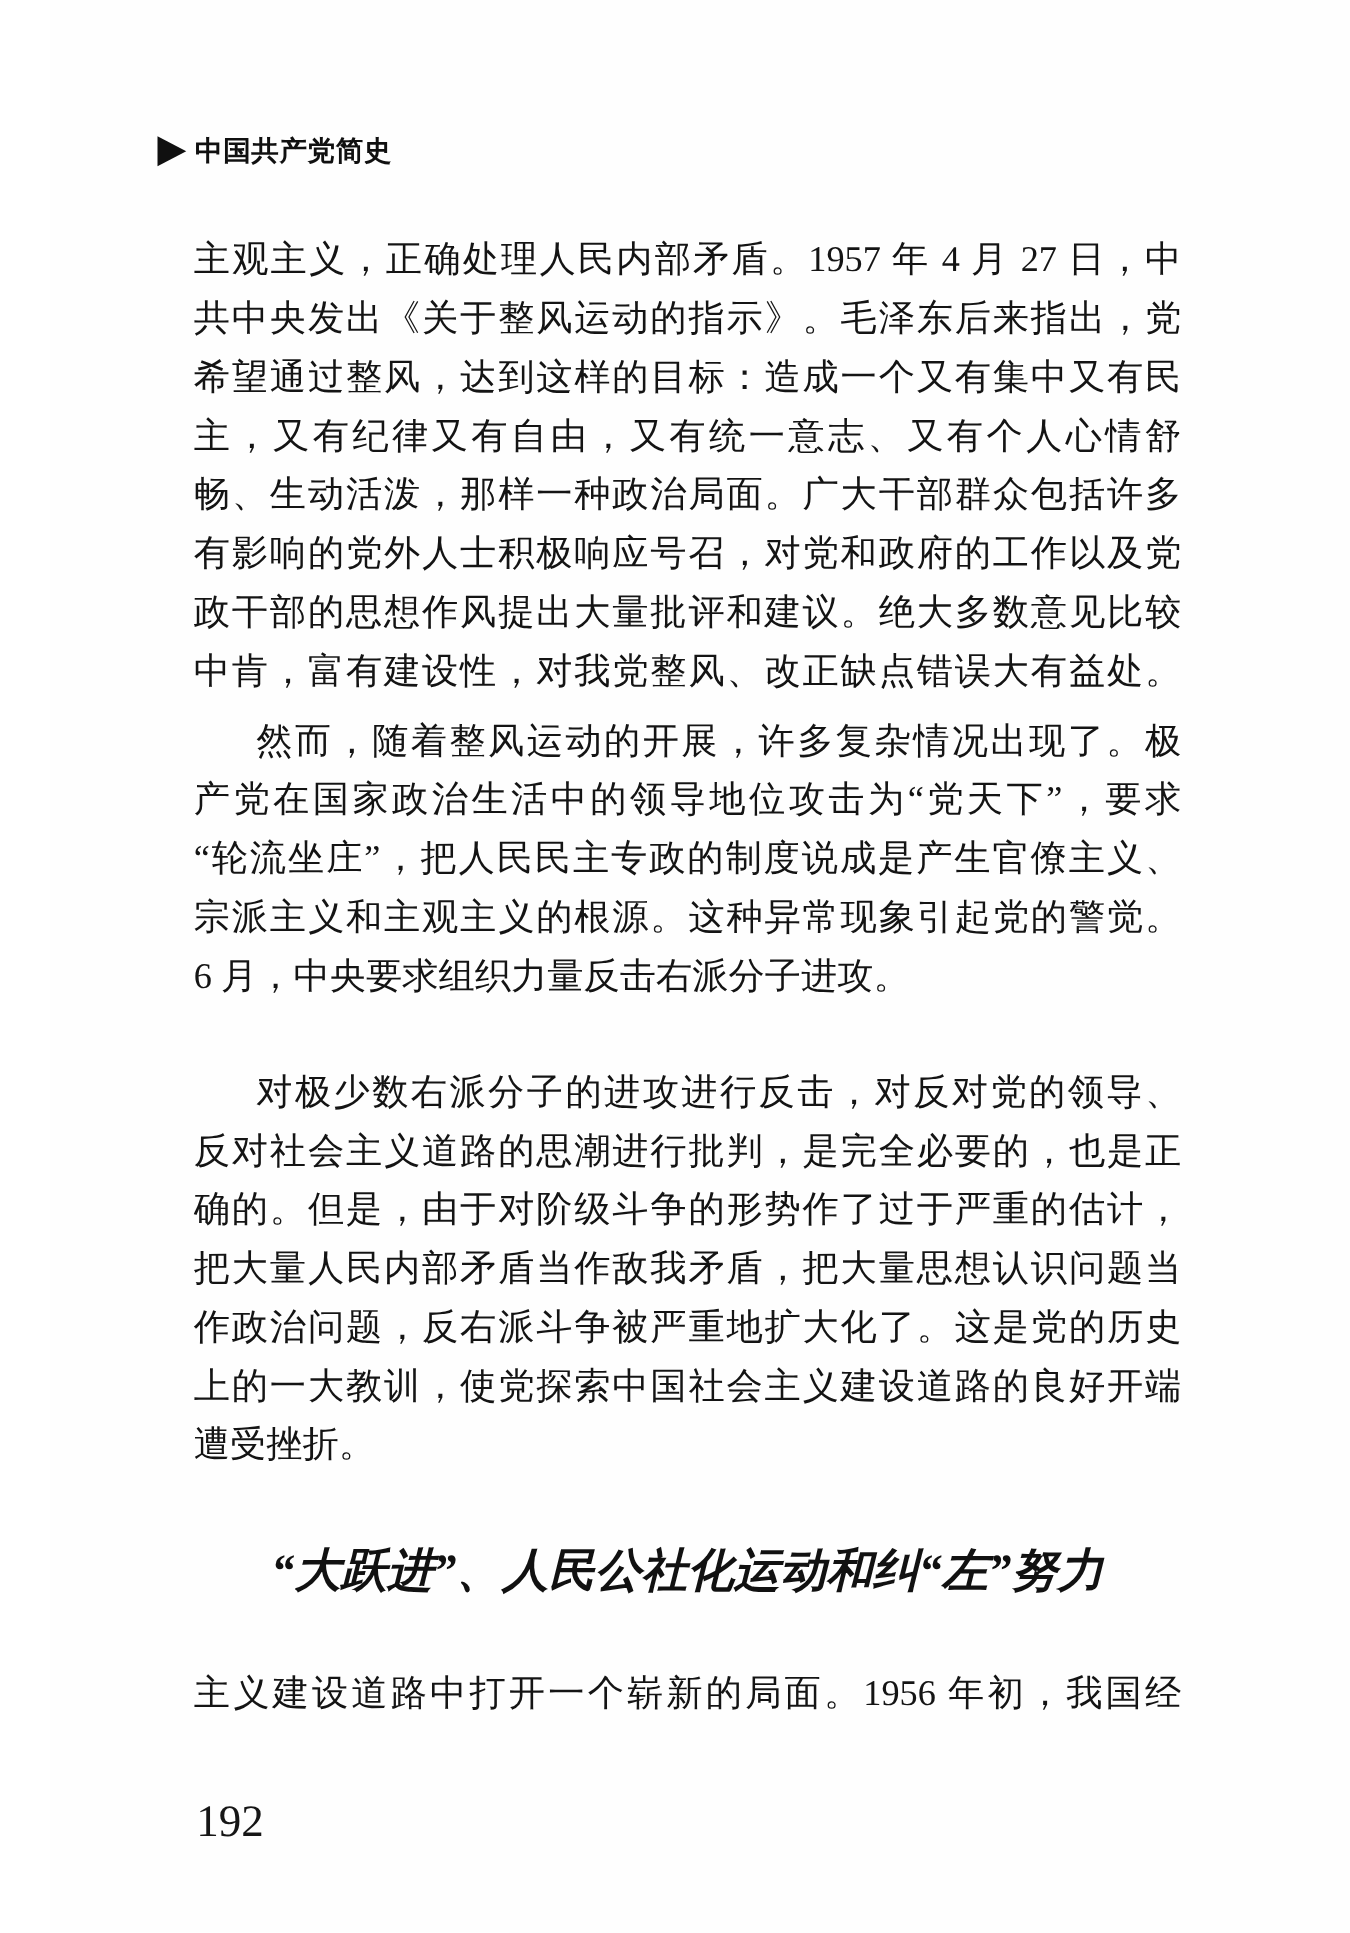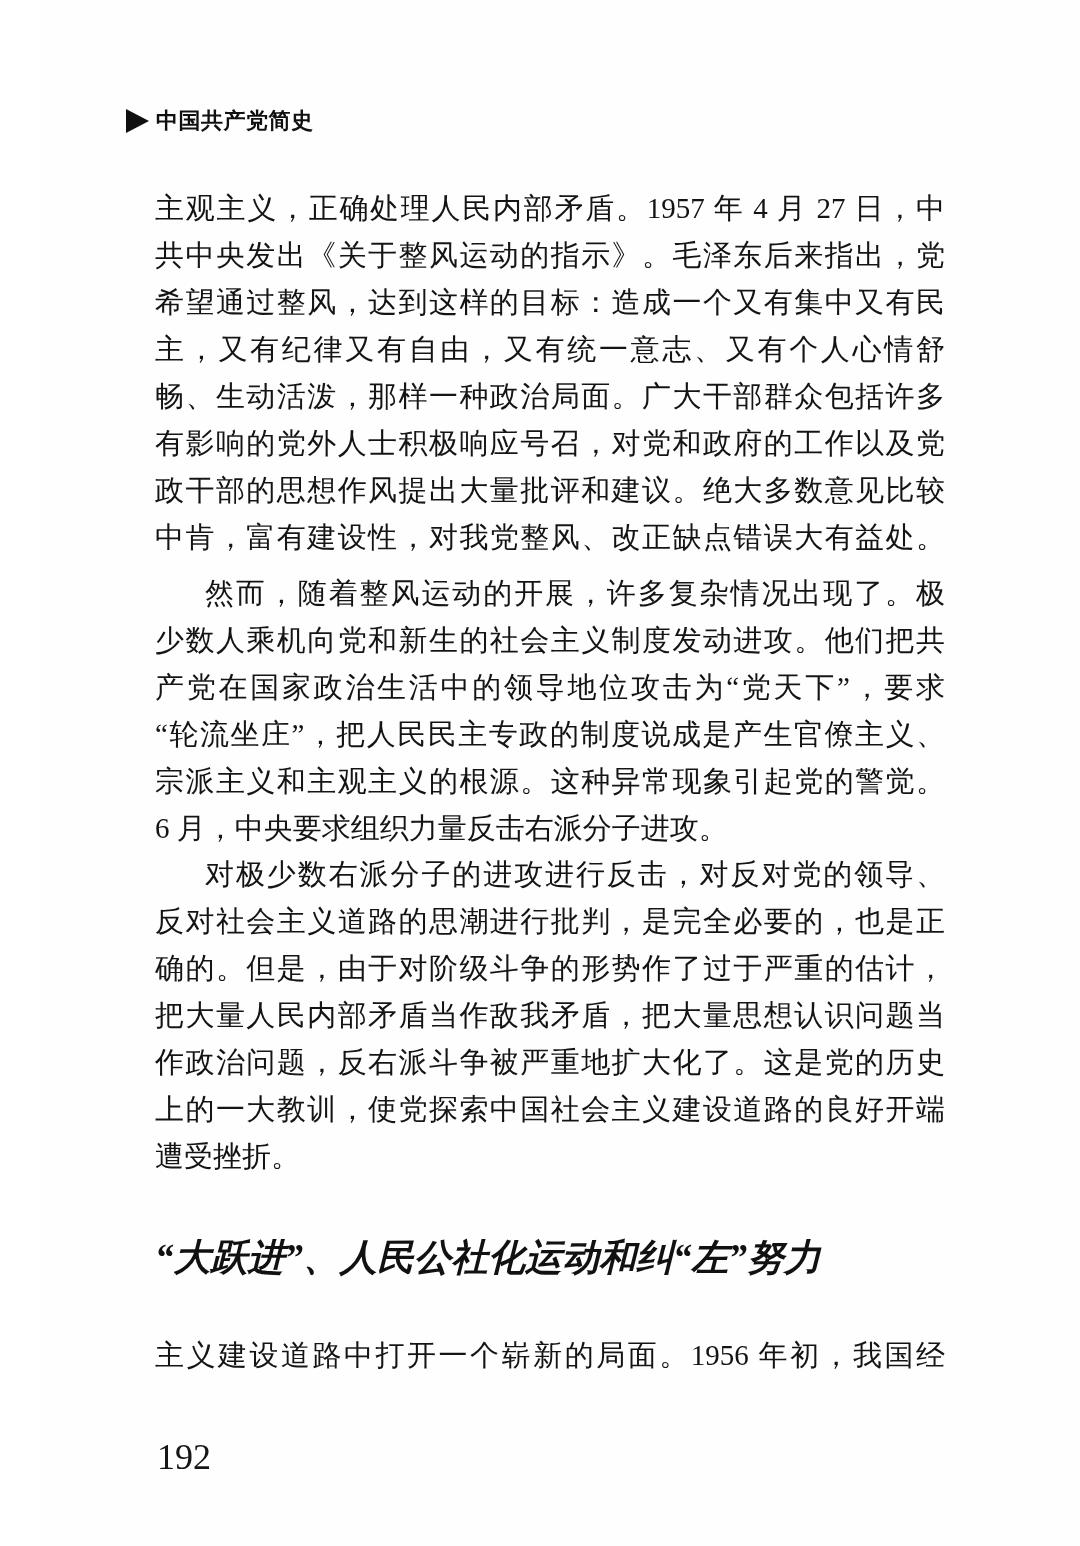--- a/index.html
+++ b/index.html
@@ -60,21 +60,21 @@
     color: #141414;
     text-align: justify;
     overflow: hidden;
   }
   .line.fill { text-align-last: justify; }
   .line.indent { text-indent: 50px; }
   .section-heading {
     position: absolute;
     left: 0;
     width: 790px;
-    text-align: left;
+    text-align: center;
     font-size: 37px;
     line-height: 60px;
     font-style: italic;
     font-weight: 600;
     color: #111111;
   }
   .page-number {
     position: absolute;
     left: 117px;
     top: 1436px;
@@ -110,21 +110,20 @@
         <div class="line fill">共中央发出《关于整风运动的指示》。毛泽东后来指出，党</div>
         <div class="line fill">希望通过整风，达到这样的目标：造成一个又有集中又有民</div>
         <div class="line fill">主，又有纪律又有自由，又有统一意志、又有个人心情舒</div>
         <div class="line fill">畅、生动活泼，那样一种政治局面。广大干部群众包括许多</div>
         <div class="line fill">有影响的党外人士积极响应号召，对党和政府的工作以及党</div>
         <div class="line fill">政干部的思想作风提出大量批评和建议。绝大多数意见比较</div>
         <div class="line fill">中肯，富有建设性，对我党整风、改正缺点错误大有益处。</div>
       </div>
       <div class="para" style="top: 570px;">
         <div class="line fill indent">然而，随着整风运动的开展，许多复杂情况出现了。极</div>
-        <div class="line fill">少数人乘机向党和新生的社会主义制度发动进攻。他们把共</div>
         <div class="line fill">产党在国家政治生活中的领导地位攻击为“党天下”，要求</div>
         <div class="line fill">“轮流坐庄”，把人民民主专政的制度说成是产生官僚主义、</div>
         <div class="line fill">宗派主义和主观主义的根源。这种异常现象引起党的警觉。</div>
         <div class="line">6 月，中央要求组织力量反击右派分子进攻。</div>
       </div>
       <div class="para" style="top: 851px;">
         <div class="line fill indent">对极少数右派分子的进攻进行反击，对反对党的领导、</div>
         <div class="line fill">反对社会主义道路的思潮进行批判，是完全必要的，也是正</div>
         <div class="line fill">确的。但是，由于对阶级斗争的形势作了过于严重的估计，</div>
         <div class="line fill">把大量人民内部矛盾当作敌我矛盾，把大量思想认识问题当</div>

